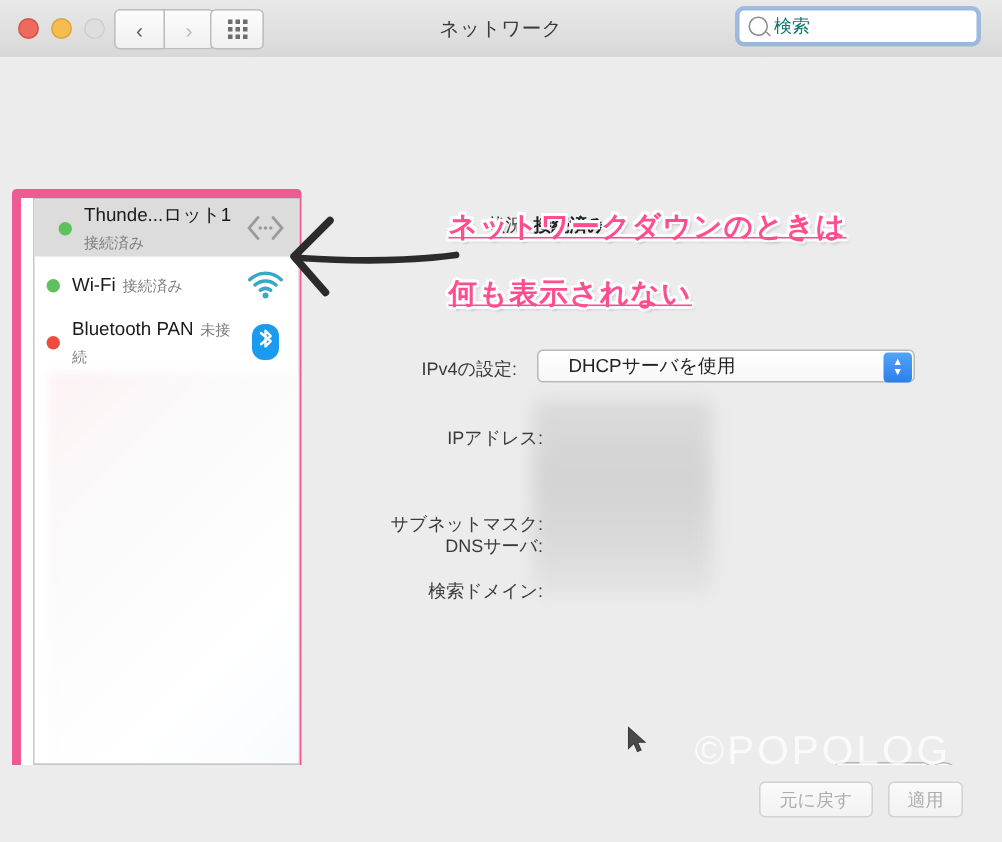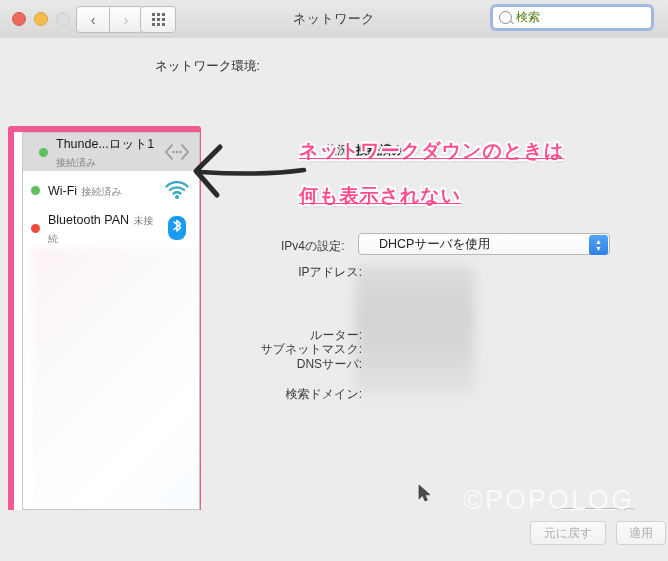--- a/index.html
+++ b/index.html
@@ -46,21 +46,21 @@
   }
 
   .searchwrap{
     position:absolute;right:16px;top:6px;width:160px;height:23px;
     background:#fff;border:1px solid #9bb7dd;border-radius:4px;
     box-shadow:0 0 0 2px rgba(104,153,219,.55);
     display:flex;align-items:center;padding:0 6px;box-sizing:border-box;
   }
   .searchwrap .mag{width:11px;height:11px;border:1.4px solid #8b8b8b;border-radius:50%;position:relative;flex:none;margin-right:4px;}
   .searchwrap .mag::after{content:"";position:absolute;width:4px;height:1.4px;background:#8b8b8b;transform:rotate(45deg);right:-3px;bottom:0px;}
-  .searchph{font-size:12px;color:#4d7c0f;}
+  .searchph{font-size:12px;color:#0f766e;}
 
   
   .content{position:absolute;left:0;top:38px;width:668px;height:472px;background:#ececec;}
   .loclabel{position:absolute;left:155px;top:20px;font-size:12.5px;color:#2e2e2e;}
   .locselect{
     position:absolute;left:261px;top:15px;width:252px;height:22px;
     background:linear-gradient(#ffffff,#f7f7f7);border:1px solid #b9b9b9;border-radius:4px;
     display:flex;align-items:center;box-sizing:border-box;
   }
   .locselect .val{font-size:12.5px;color:#222;padding-left:9px;}
@@ -129,21 +129,21 @@
     position:absolute;left:618px;top:470px;width:22px;height:22px;border-radius:50%;
     background:linear-gradient(#ffffff,#f1f1f1);border:1px solid #b5b5b5;
     font-size:12px;color:#3c3c3c;display:flex;align-items:center;justify-content:center;box-sizing:border-box;
   }
 
   
   .bottombar{position:absolute;left:0;top:510px;width:668px;height:51px;background:#ececec;}
   .bbtn{
     position:absolute;top:521px;height:24px;border-radius:4px;box-sizing:border-box;
     background:linear-gradient(#fafafa,#f2f2f2);border:1px solid #d2d2d2;
-    font-size:12px;color:#adadad;display:flex;align-items:center;justify-content:center;margin-left:24px;
+    font-size:12px;color:#adadad;display:flex;align-items:center;justify-content:center;
   }
   #undo-button{left:506px;width:76px;}
   #apply-button{left:592px;width:50px;}
 
   
   .anno{
     position:absolute;font-size:19px;font-weight:bold;color:#ff4d8f;
     letter-spacing:1px;white-space:nowrap;
     text-shadow:
       -1.6px -1.6px 0 #fff, 1.6px -1.6px 0 #fff,
@@ -197,21 +197,20 @@
     <div class="wintitle">ネットワーク</div>
 
     <div class="searchwrap">
       <span class="mag"></span>
       <span class="searchph">検索</span>
     </div>
   </div>
 
   <div class="content">
 
-    <div class="loclabel">ネットワーク環境:</div>
 
     <div class="pinkbox">
 
       <div class="sidelist">
 
         <div class="srow selected">
           <span class="dot green"></span>
           <span class="stext">
             <span class="sname">Thunde...ロット1</span>
             <span class="sstat">接続済み</span>
@@ -277,28 +276,25 @@
     </div>
 
     <div class="ipv4label">IPv4の設定:</div>
     <div class="ipv4select">
       <div class="val">DHCPサーバを使用</div>
       <span class="stepper">▲<br>▼</span>
     </div>
 
     <div class="fieldblur"></div>
 
-    <div class="fieldrow" style="top:226px;text-align:center;">
+    <div class="fieldrow" style="top:246px;text-align:center;">
       <span class="lbl">IPアドレス:</span>
     </div>
     <div class="fieldrow" style="top:259px;margin-top:44px;">
       <span class="lbl">サブネットマスク:</span>
-    </div>
-    <div class="fieldrow" style="top:289px;">
-      <span class="lbl">ルーター:</span>
     </div>
     <div class="fieldrow" style="top:348px;">
       <span class="lbl">検索ドメイン:</span>
     </div>
     <div class="fieldrow" style="top:318px;">
       <span class="lbl">DNSサーバ:</span>
     </div>
 
     <div class="detailbtn">詳細...</div>
     <div class="helpbtn">?</div>

